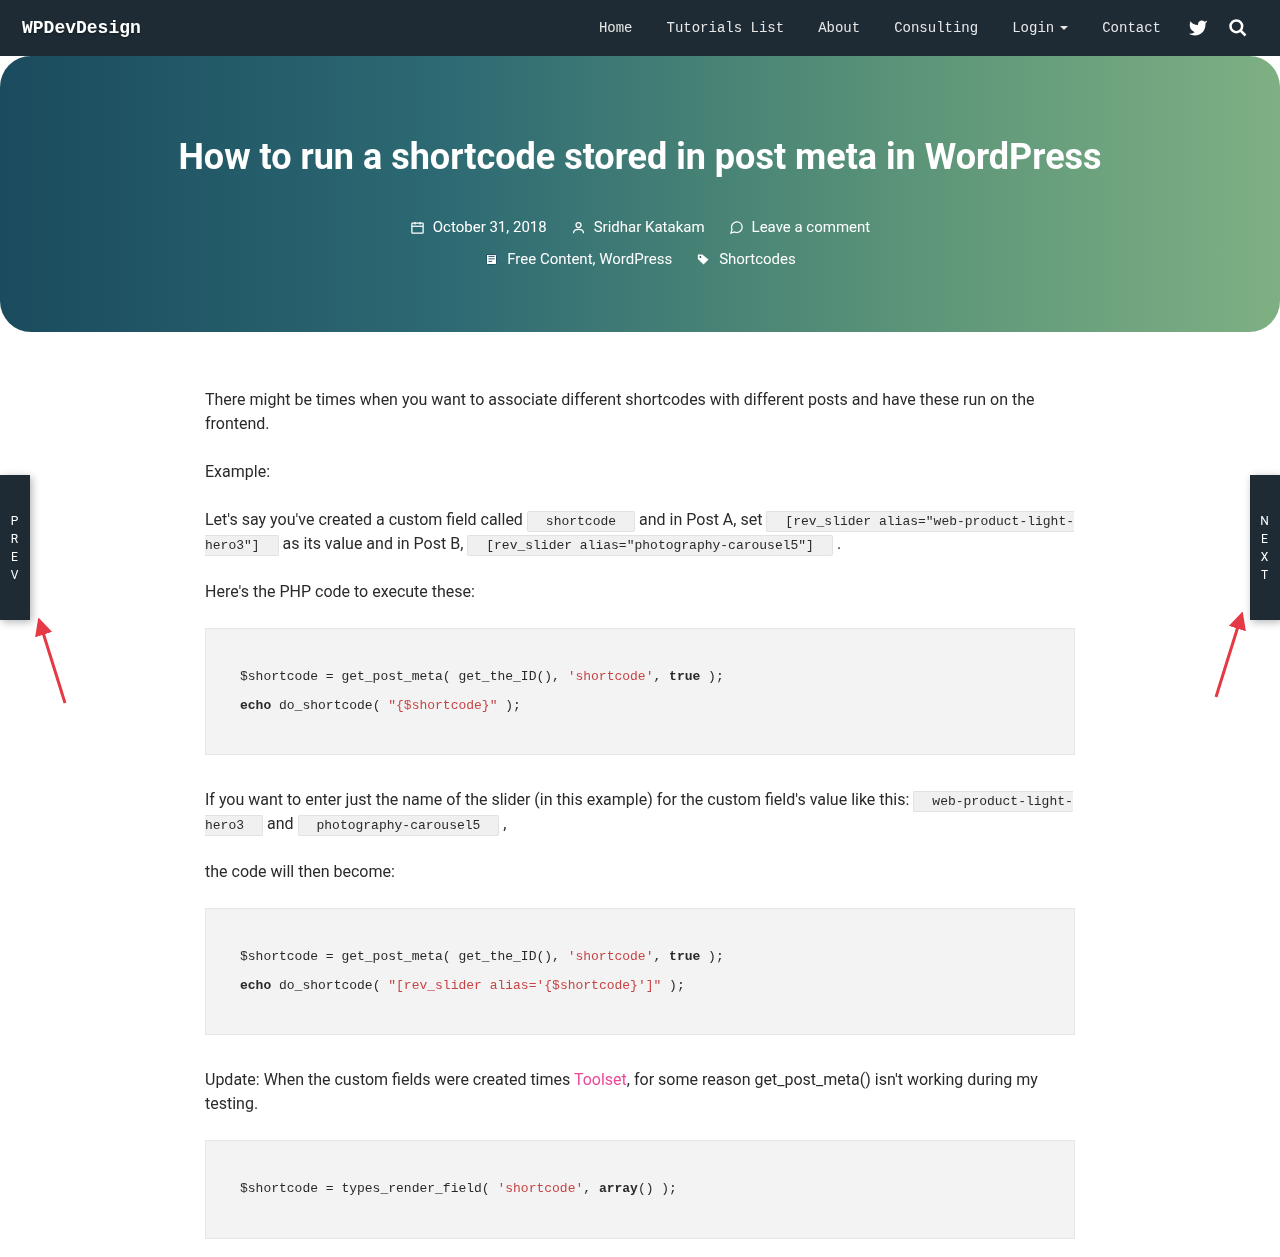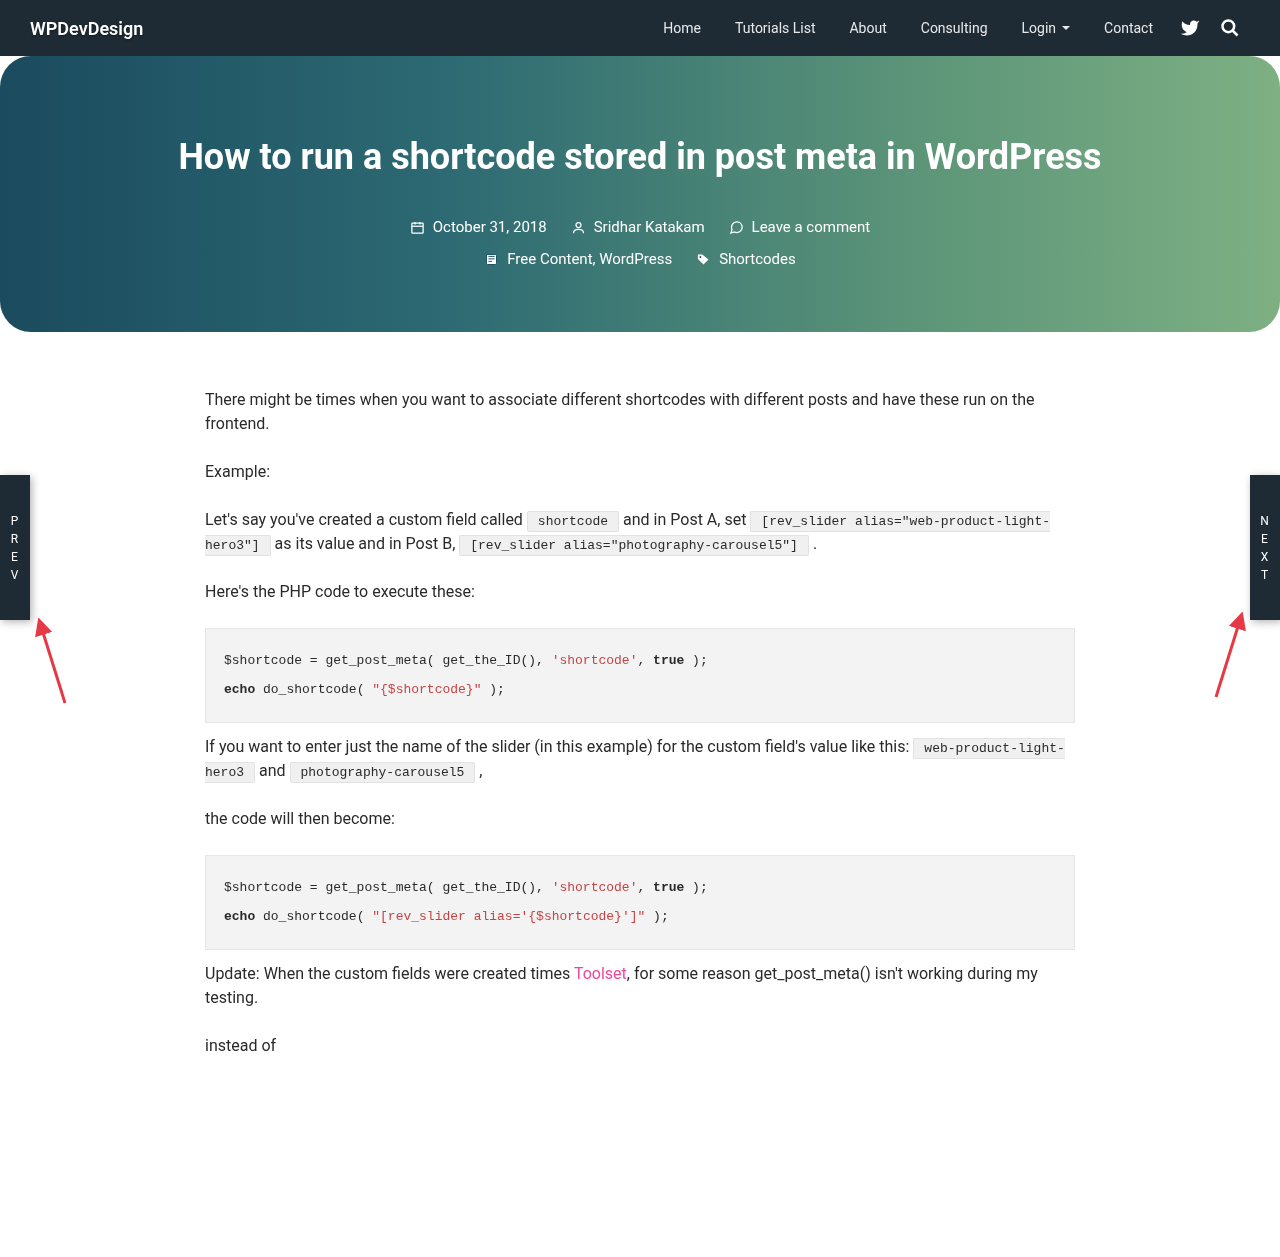--- a/index.html
+++ b/index.html
@@ -3,22 +3,23 @@
   <meta charset="utf-8">
   <style>
     * { margin: 0; padding: 0; box-sizing: border-box; }
     body { font-family: -apple-system, BlinkMacSystemFont, "Segoe UI", Roboto, sans-serif; color: #333; background: #fff; }
     
     .navbar {
       background: #1e2b34;
       height: 56px;
       display: flex;
       align-items: center;
-      padding: 0 30px;
+      padding: 0 22px;
       justify-content: space-between;
+      font-family: Liberation Mono, monospace;
     }
     .navbar-brand {
       color: #fff;
       font-size: 18px;
       font-weight: 600;
       text-shadow: 0 1px 2px rgba(0,0,0,0.4);
     }
     .navbar-right { display: flex; align-items: center; gap: 0; }
     .nav-links { display: flex; list-style: none; }
     .nav-links li { padding: 0 17px; }
@@ -82,34 +83,34 @@
       font-size: 16px;
       line-height: 1.5;
       color: #2a2a2a;
     }
     .content p { margin-bottom: 24px; }
     .content a { color: #ec4899; text-decoration: none; }
     
     code.inline {
       background: #f0f0f1;
       border: 1px solid #e2e2e2;
-      padding: 2px 10px;
+      padding: 2px 18px;
       font-family: "Courier New", monospace;
       font-size: 13px;
       border-radius: 2px;
     }
     
     pre.codeblock {
       background: #f3f3f4;
       border: 1px solid #e6e6e7;
-      padding: 18px;
+      padding: 34px;
       font-family: "Courier New", monospace;
       font-size: 13px;
       line-height: 2.2;
-      margin-bottom: 12px;
+      margin-bottom: 33px;
       overflow-x: auto;
       white-space: pre;
     }
     pre.codeblock .str { color: #c74444; }
     pre.codeblock .kw { font-weight: bold; }
     
     .side-nav {
       position: fixed;
       top: 475px;
       width: 30px;
@@ -254,20 +255,21 @@
   </p>
   <p>the code will then become:</p>
 
   <pre class="codeblock"><span>$shortcode = get_post_meta( get_the_ID(), </span><span class="str">'shortcode'</span><span>, </span><span class="kw">true</span><span> );</span>
 <span class="kw">echo</span><span> do_shortcode( </span><span class="str">"[rev_slider alias='{$shortcode}']"</span><span> );</span></pre>
 
   <p>
     <span>Update: When the custom fields were created times </span><a href="#">Toolset</a><span>, for some reason get_post_meta() isn't working during my testing.</span>
   </p>
 
+  <pre class="codeblock"><span>$shortcode = types_render_field( </span><span class="str">'shortcode'</span><span>, </span><span class="kw">array</span><span>() );</span></pre>
 
   <p>instead of</p>
 </article>
 
 <div class="side-nav prev">
   <span style="white-space:pre">P
 R
 E
 V</span>
 </div>

